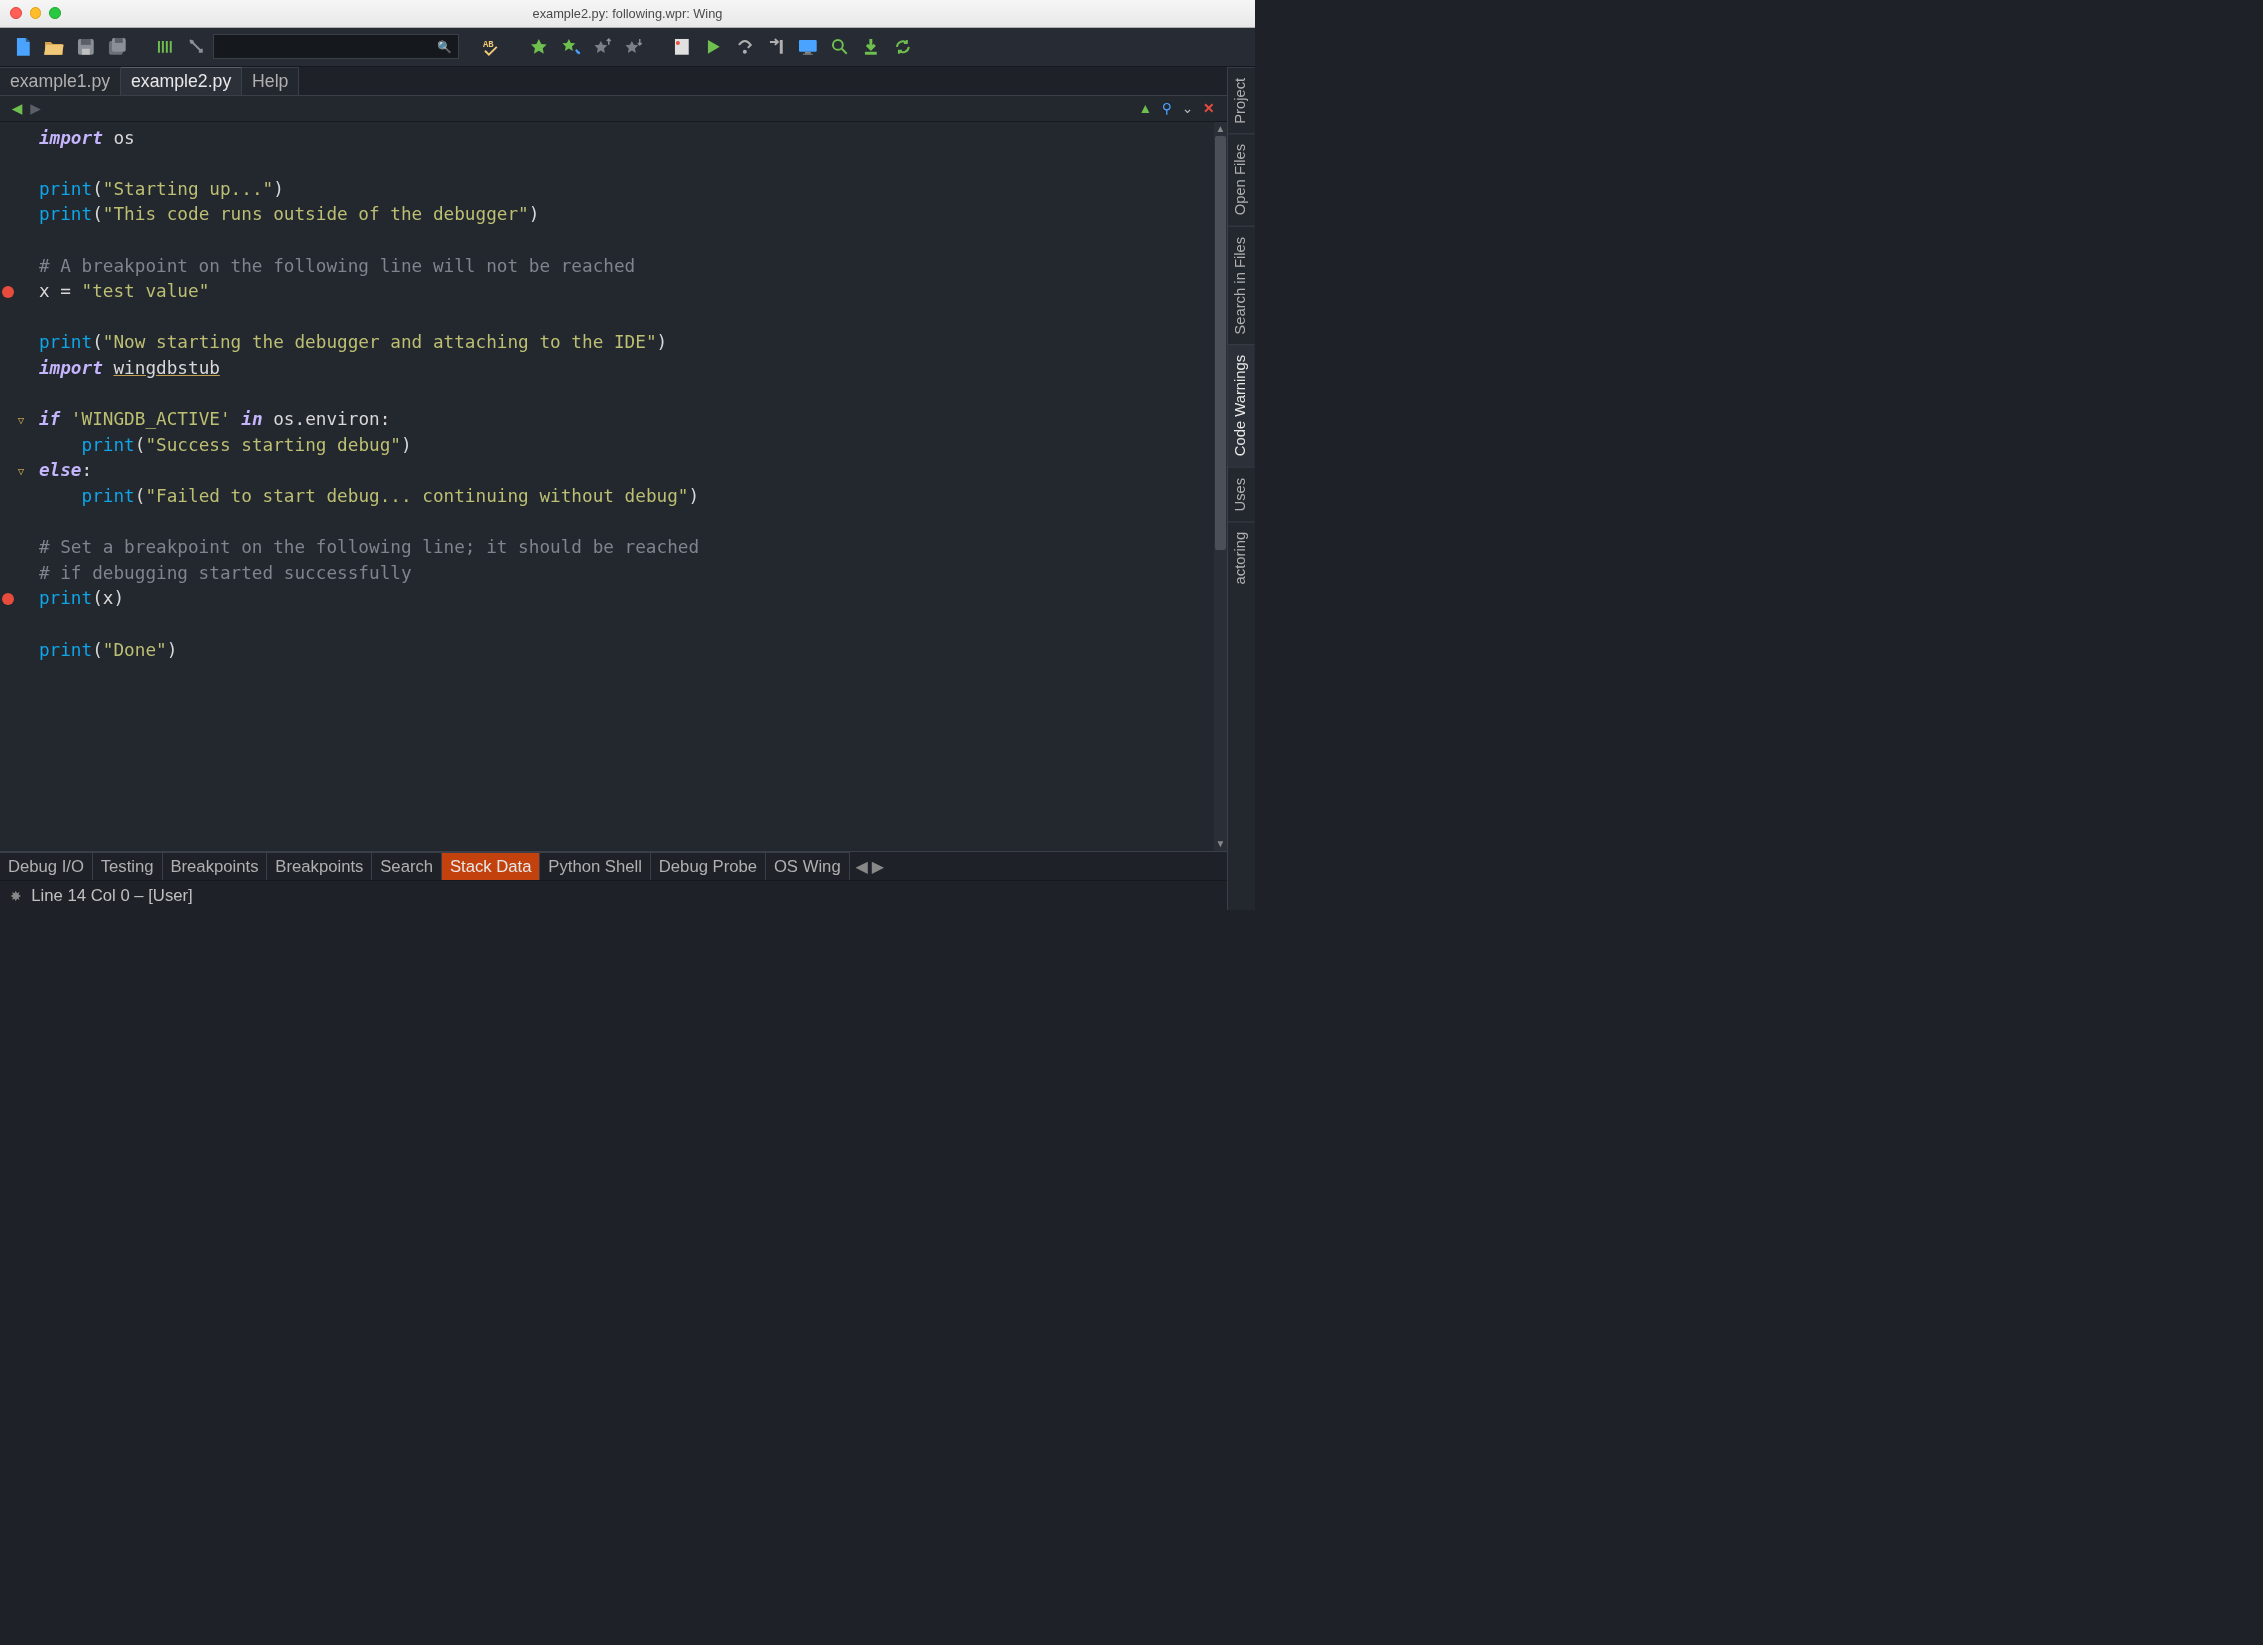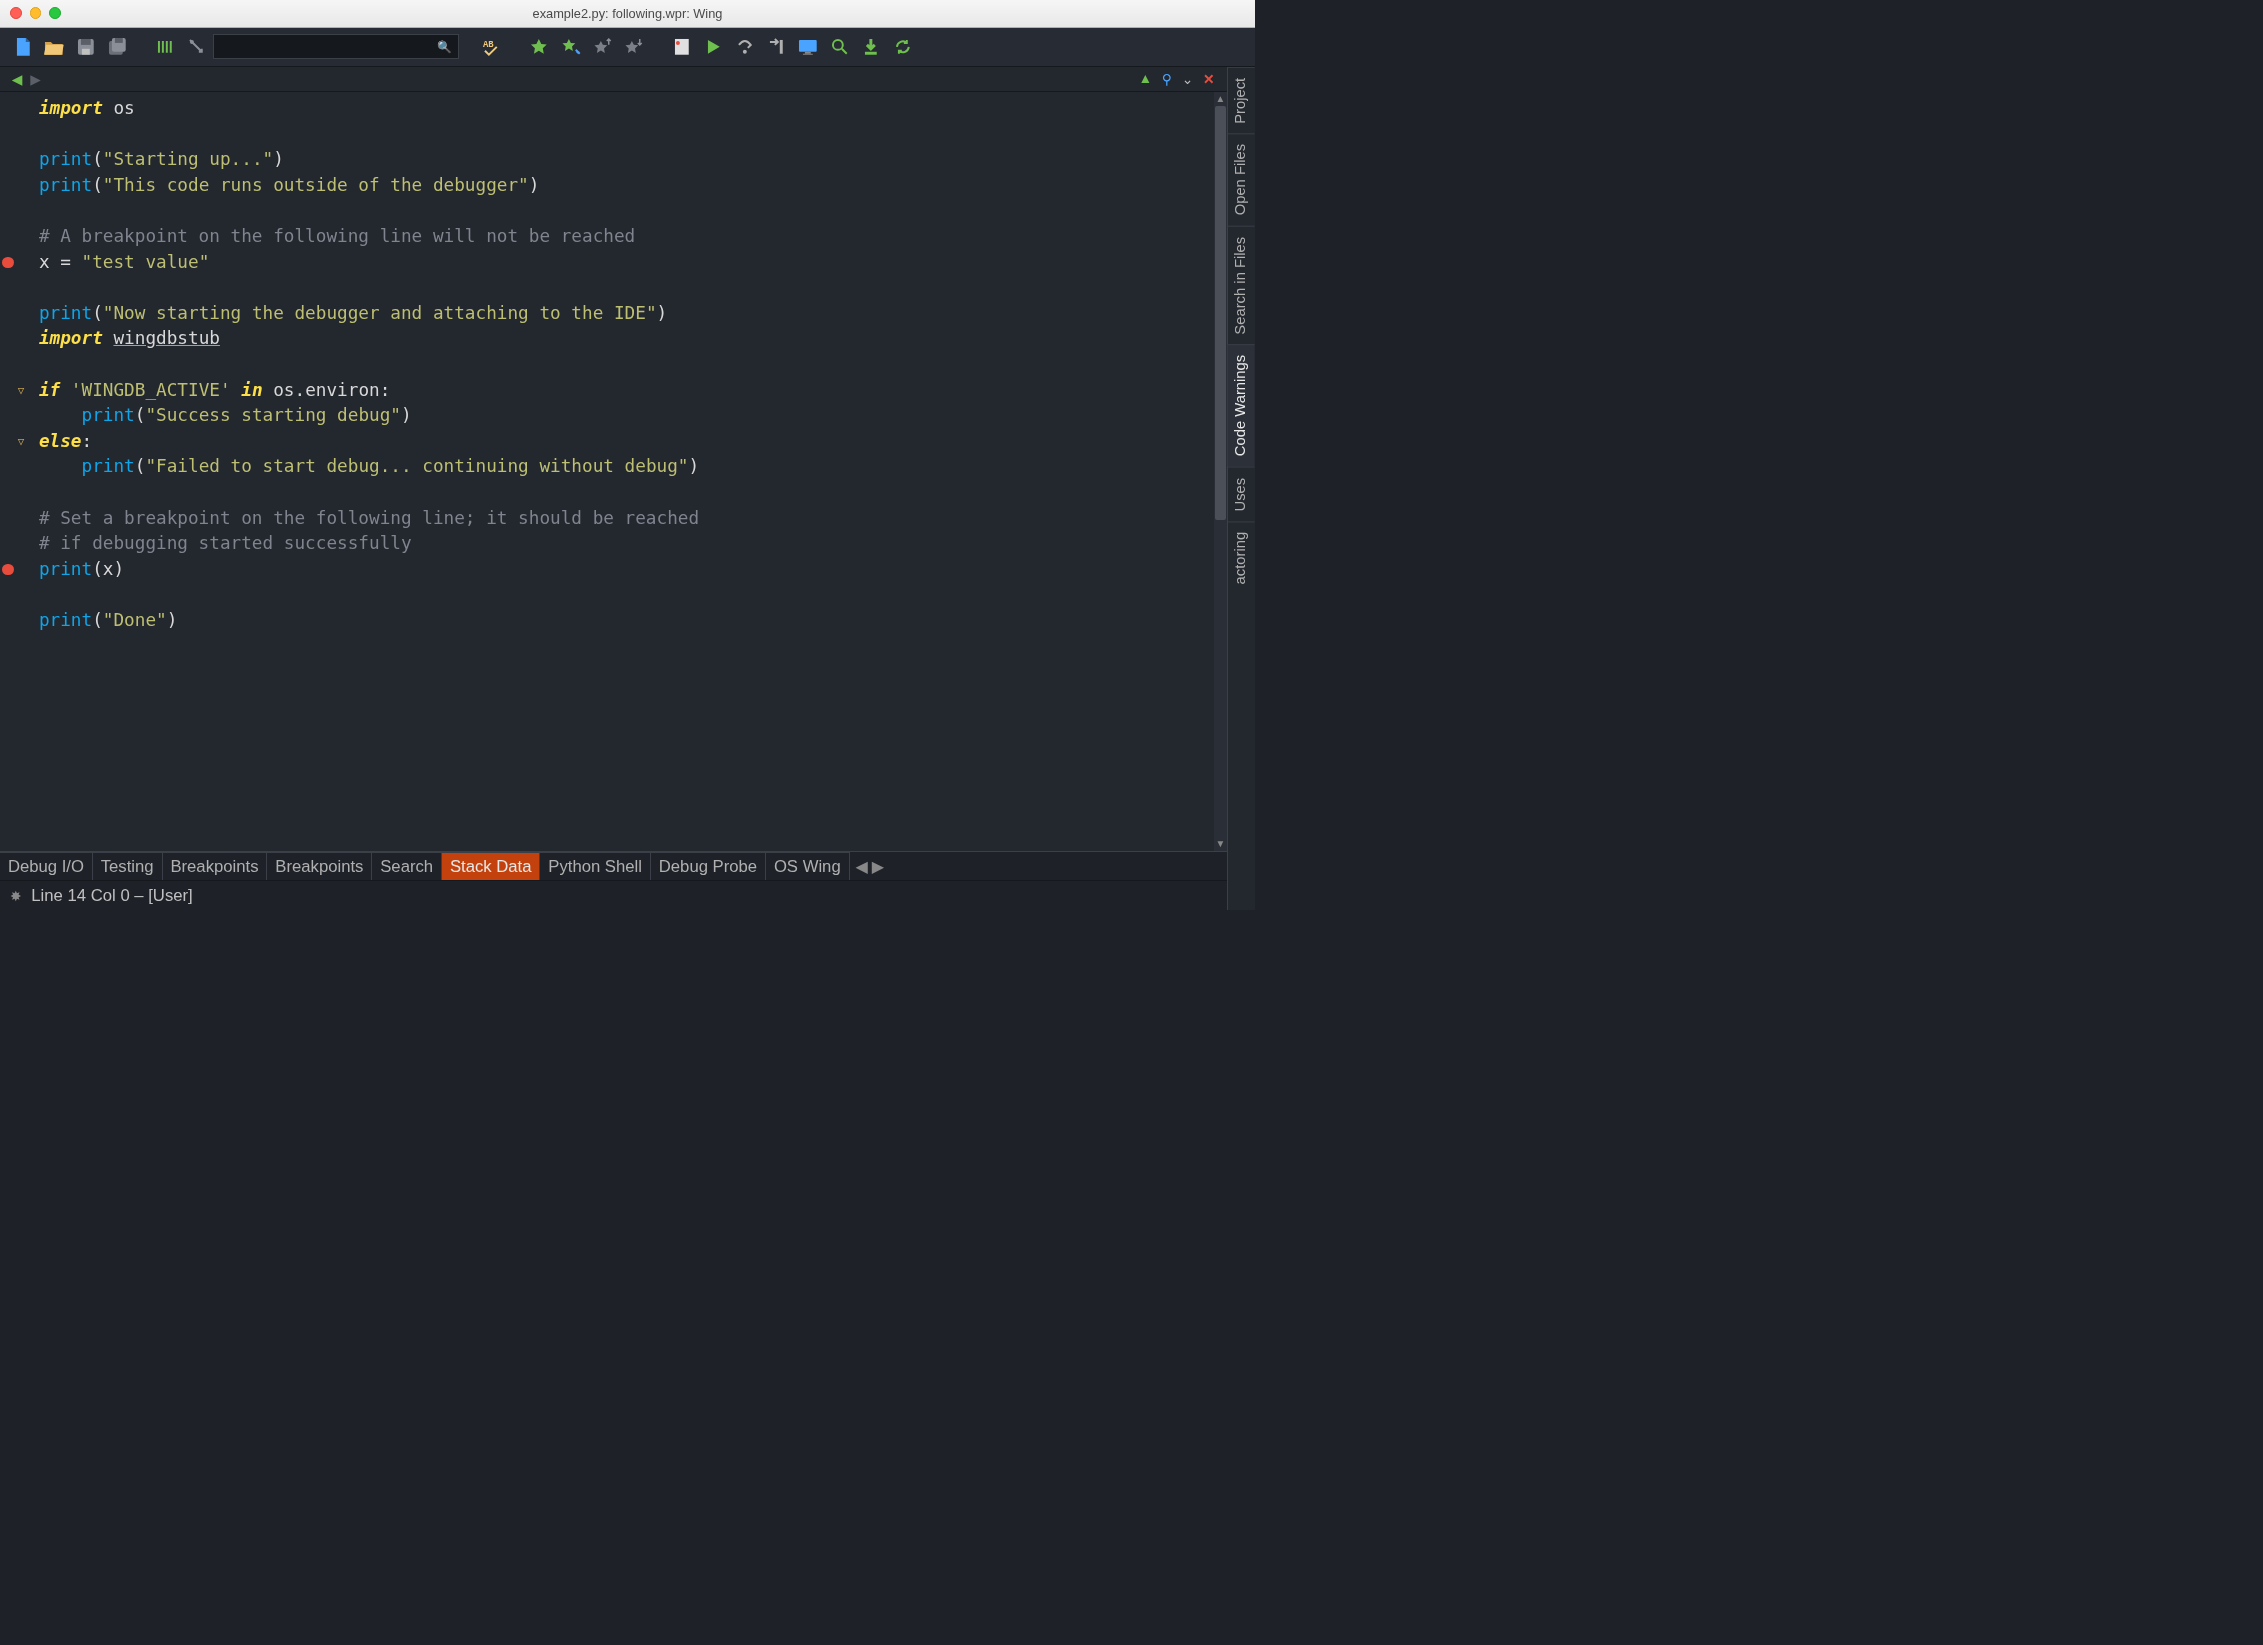--- a/index.html
+++ b/index.html
@@ -167,21 +167,21 @@
     flex: 1;
     font-family: "Menlo", "Consolas", monospace;
     font-size: 17.7px;
     line-height: 25.6px;
     padding: 3.9px 0 0 5.9px;
     white-space: pre;
     overflow: hidden;
     color: #d8d8d8;
   }
   .code-line { height: 25.6px; }
-  .kw { color: #fde047; font-style: italic; font-weight: bold; margin-top: 48px; }
+  .kw { color: #c4b5fd; font-style: italic; font-weight: bold; margin-top: 48px; }
   .fn { color: #0ea5e9; }
   .str { color: #bdbf72; }
   .cmt { color: #7f848e; }
   .ident { color: #d8d8d8; }
   .mod-underline { text-decoration: underline; text-decoration-color: #c0a050; }
   .op { color: #d8d8d8; }
   .scrollbar-v {
     width: 13.8px;
     background: #2a2e36;
     position: relative;
@@ -400,20 +400,25 @@
         <path d="M4 10 a6 6 0 0 1 10 -4 M16 10 a6 6 0 0 1 -10 4" stroke="#6fbf4f" stroke-width="2" fill="none"></path>
         <path d="M14 3 l0 3 -3 0 M6 17 l0 -3 3 0" stroke="#6fbf4f" stroke-width="2" fill="none"></path>
       </svg>
   </div>
 </div>
 
 <div class="main-area">
 
   <div class="editor-column">
 
+    <div class="file-tabs" id="file-tabs">
+        <div class="file-tab">example1.py</div>
+        <div class="file-tab active">example2.py</div>
+        <div class="file-tab">Help</div>
+      </div>
 
     <div class="editor-sub-toolbar">
       <span class="nav-arrow nav-back">◀</span>
       <span class="nav-arrow nav-fwd">▶</span>
       <span class="spacer"></span>
       <span class="sub-icon" style="color:#6fbf4f">▲</span>
       <span class="sub-icon" style="color:#4aa3ff">⚲</span>
       <span class="sub-icon" style="color:#c0c0c0">⌄</span>
       <span class="sub-icon" style="color:#e74c3c;font-weight:bold">✕</span>
     </div>

